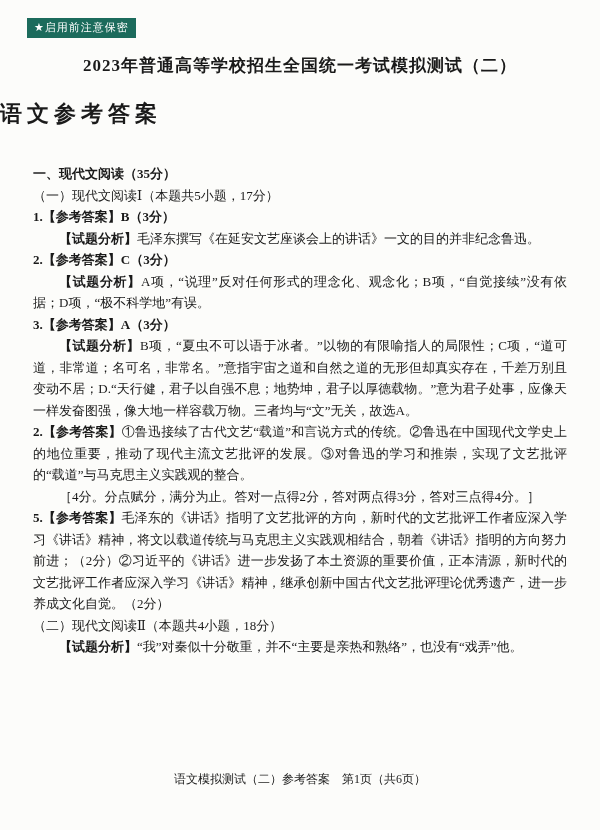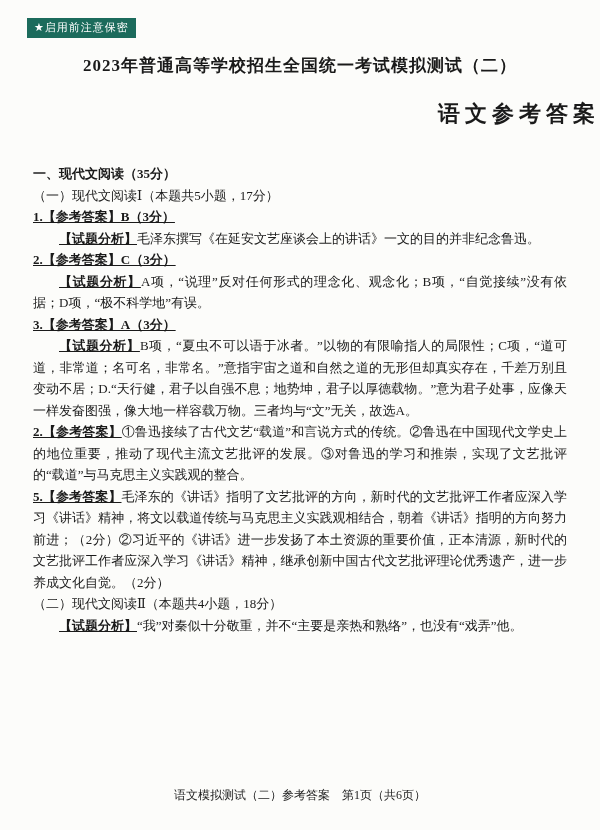--- a/index.html
+++ b/index.html
@@ -22,37 +22,37 @@
     font-family:"Liberation Sans","DejaVu Sans",sans-serif;
   }
   .title {
     margin:54px 30px 8px 30px;
     text-align:center;
     font-size:17px; font-weight:bold;
     letter-spacing:1px;
   }
   .subtitle {
     margin:22px 0 0 0;
-    text-align:right;
+    text-align:left;
     font-size:22px; font-weight:bold;
     letter-spacing:5px;
   }
   .body {
     margin:34px 33px 12px 33px;
     font-size:13px;
     line-height:21.5px;
     text-align:justify;
   }
   .body p { margin:0; padding:0; }
   .sec  { font-weight:bold; }
   .ind  { text-indent:2em; }
-  .b    { font-weight:bold;text-decoration:underline; }
+  .b    { font-weight:bold; }
   .note { }
   .footer {
-    position:absolute; bottom:26px; left:0; right:0;
+    position:absolute; bottom:42px; left:0; right:0;
     text-align:center;
     font-size:12px;
     color:#222222;
   }
 </style>
 </head>
 <body>
 
 <div class="page">
 
@@ -74,20 +74,21 @@
     <p><span class="b">2.【参考答案】C（3分）</span><span></span></p>
 
     <p class="ind"><span class="b">【试题分析】</span><span>A项，“说理”反对任何形式的理念化、观念化；B项，“自觉接续”没有依据；D项，“极不科学地”有误。</span></p>
 
     <p><span class="b">3.【参考答案】A（3分）</span><span></span></p>
 
     <p class="ind"><span class="b">【试题分析】</span><span>B项，“夏虫不可以语于冰者。”以物的有限喻指人的局限性；C项，“道可道，非常道；名可名，非常名。”意指宇宙之道和自然之道的无形但却真实存在，千差万别且变动不居；D.“天行健，君子以自强不息；地势坤，君子以厚德载物。”意为君子处事，应像天一样发奋图强，像大地一样容载万物。三者均与“文”无关，故选A。</span></p>
 
     <p><span class="b">2.【参考答案】</span><span>①鲁迅接续了古代文艺“载道”和言说方式的传统。②鲁迅在中国现代文学史上的地位重要，推动了现代主流文艺批评的发展。③对鲁迅的学习和推崇，实现了文艺批评的“载道”与马克思主义实践观的整合。</span></p>
 
+    <p class="ind note"><span></span><span>［4分。分点赋分，满分为止。答对一点得2分，答对两点得3分，答对三点得4分。］</span></p>
 
     <p><span class="b">5.【参考答案】</span><span>毛泽东的《讲话》指明了文艺批评的方向，新时代的文艺批评工作者应深入学习《讲话》精神，将文以载道传统与马克思主义实践观相结合，朝着《讲话》指明的方向努力前进；（2分）②习近平的《讲话》进一步发扬了本土资源的重要价值，正本清源，新时代的文艺批评工作者应深入学习《讲话》精神，继承创新中国古代文艺批评理论优秀遗产，进一步养成文化自觉。（2分）</span></p>
 
 
     <p><span class="b"></span><span>（二）现代文阅读Ⅱ（本题共4小题，18分）</span></p>
 
 
     <p class="ind"><span class="b">【试题分析】</span><span>“我”对秦似十分敬重，并不“主要是亲热和熟络”，也没有“戏弄”他。</span></p>
 
   </div>

